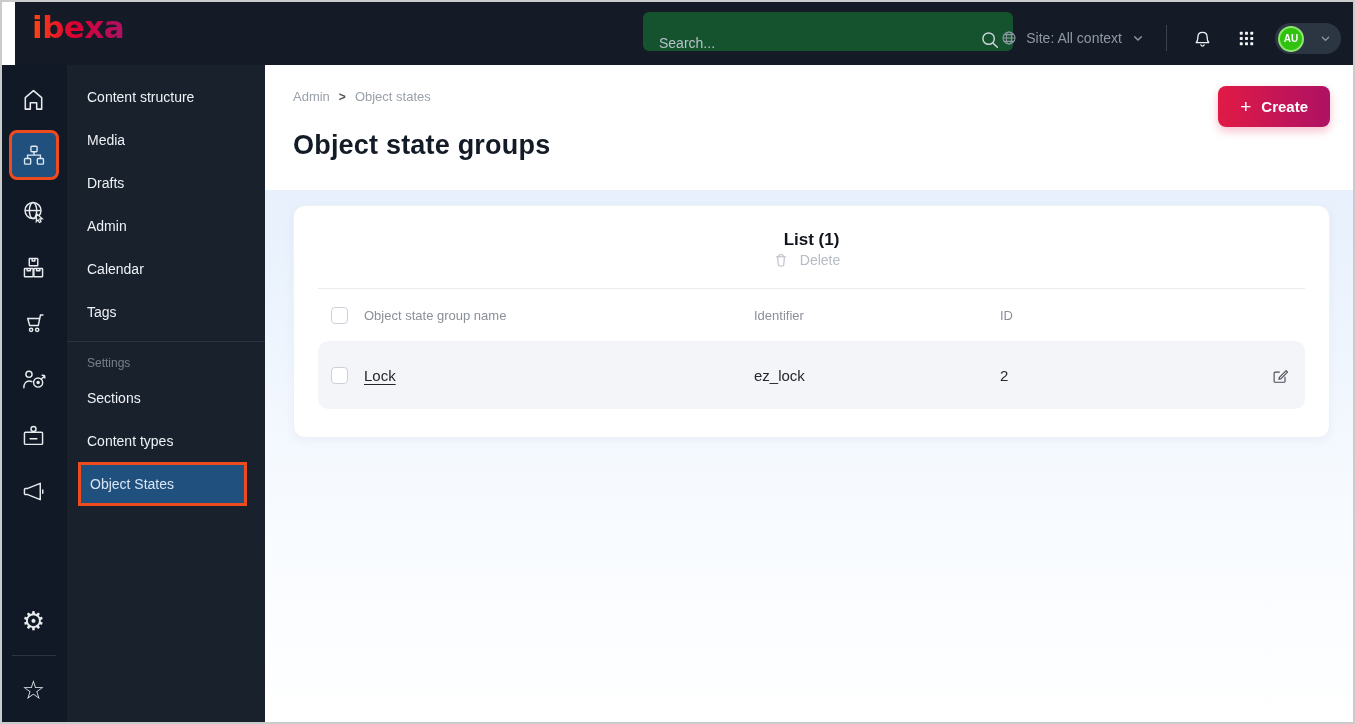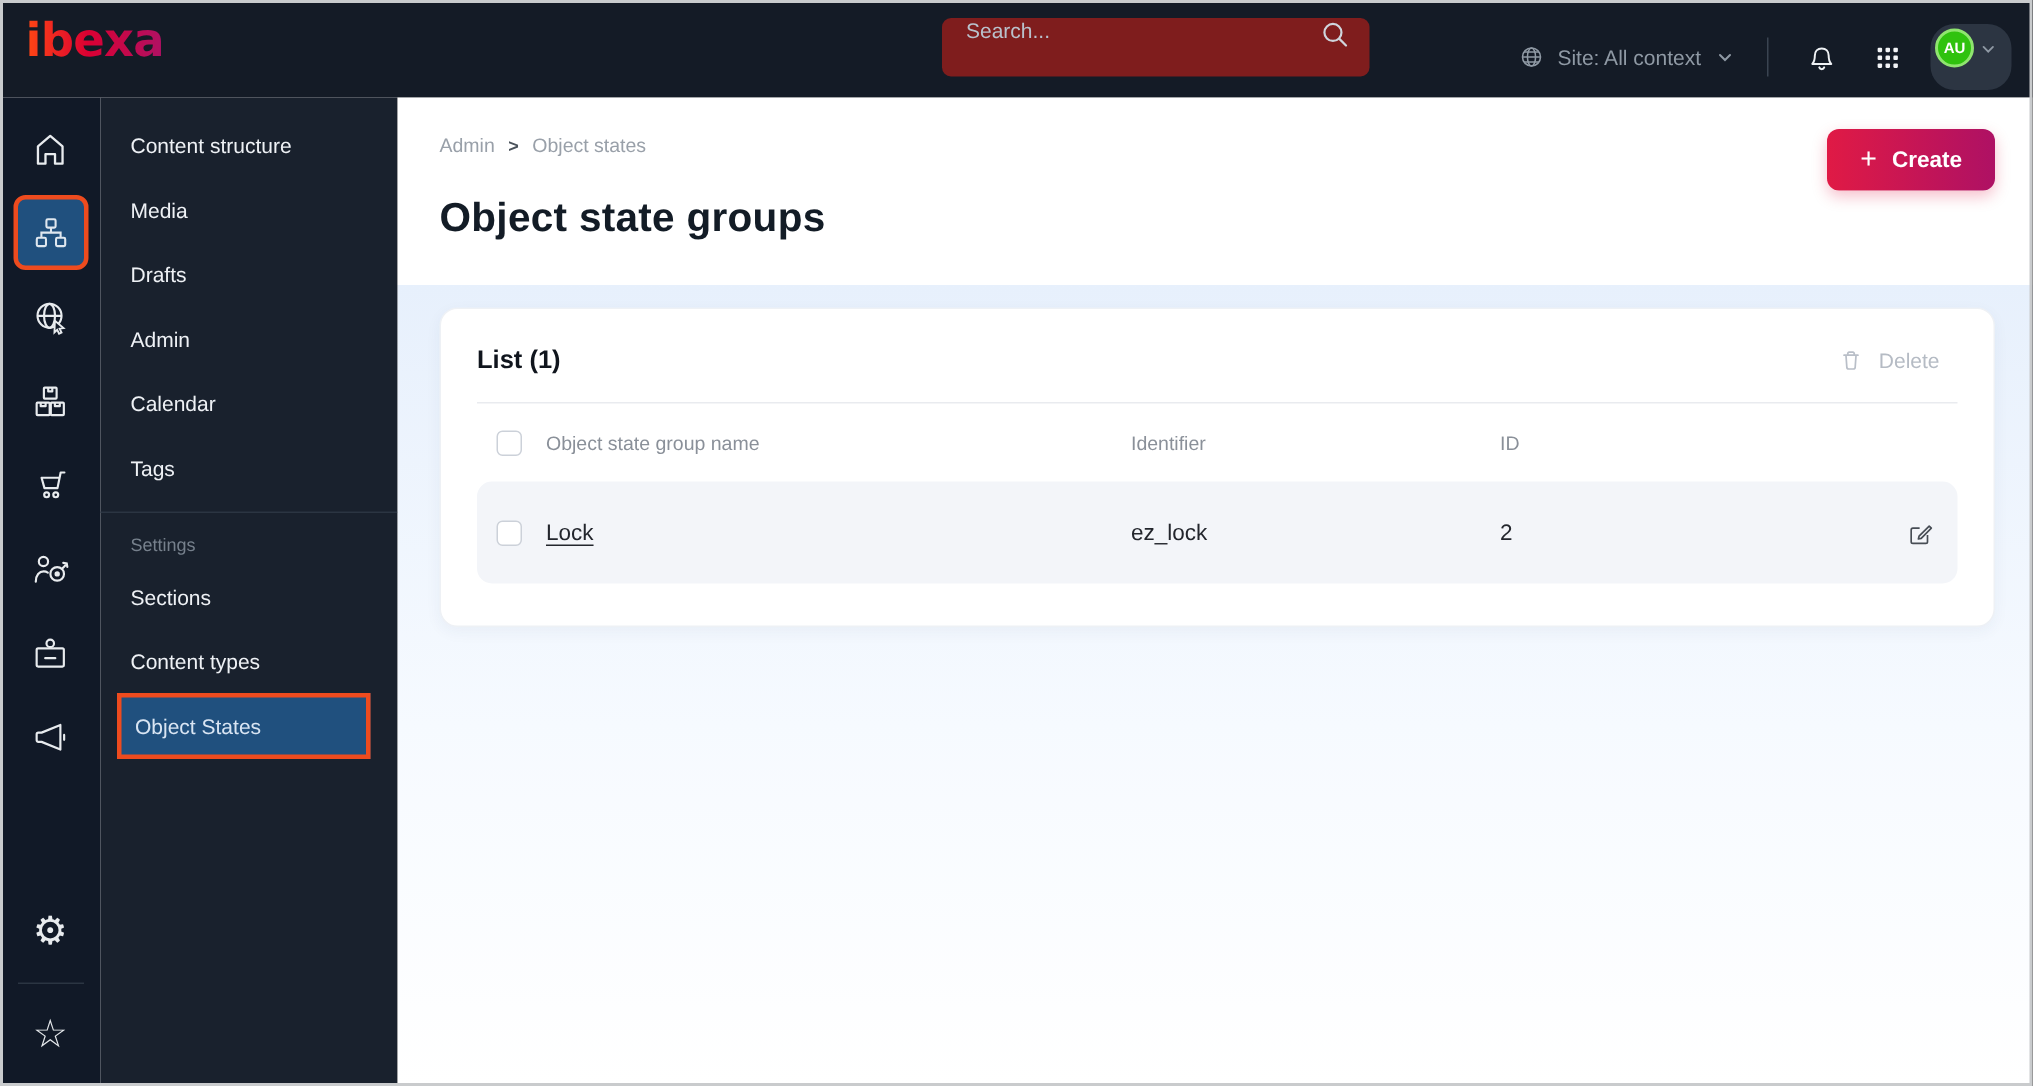--- a/index.html
+++ b/index.html
@@ -1,33 +1,33 @@
 <!DOCTYPE html>
 <html><head>
 <meta charset="utf-8">
 <style>
   * { margin:0; padding:0; box-sizing:border-box; }
   html,body { width:1355px; height:724px; overflow:hidden; }
   body { font-family:"Liberation Sans","DejaVu Sans",sans-serif; background:#fff; position:relative; }
   .frame { position:absolute; inset:0; border:2px solid #c9cbcd; pointer-events:none; z-index:999; }
 
   
-  .topbar { height:65px; background:#141b26; display:flex; align-items:center; position:relative; }
+  .topbar { height:65px; background:#141b26; display:flex; align-items:center; position:relative;margin-left:15px; }
   .logo { position:absolute; left:17px; top:12px; font-family:"DejaVu Sans",sans-serif; font-size:31px; font-weight:800; letter-spacing:-.5px;
           background:linear-gradient(90deg,#ff4713 0%,#db0032 45%,#ae1164 100%);
           -webkit-background-clip:text; background-clip:text; color:transparent; line-height:1; }
-  .searchbox { position:absolute; left:628px; top:12px; width:285px; height:39px; background:#7f1d1d; border-radius:6px;
-               display:flex; align-items:flex-start; padding:0 12px 0 16px; }
+  .searchbox { position:absolute; left:628px; top:12px; width:370px; height:39px; background:#14532d; border-radius:6px;
+               display:flex; align-items:flex-end; padding:0 12px 0 16px; }
   .searchbox input { flex:1; background:transparent; border:none; outline:none; color:#e5e9ee; font-size:14px; font-family:inherit; }
   .searchbox input::placeholder { color:#b9c1cb; }
   .top-right { position:absolute; right:14px; top:0; height:76px; display:flex; align-items:center; gap:14px; }
   .site-ctx { display:flex; align-items:center; gap:8px; color:#8f99a4; font-size:14px; cursor:pointer; }
   .vdiv { width:1px; height:26px; background:#3a4451; margin:0 6px; }
   .iconbtn { display:flex; align-items:center; justify-content:center; width:30px; height:30px; cursor:pointer; }
-  .avatar-pill { display:flex; align-items:center; gap:2px; background:#2c3542; border-radius:16px; padding:3px 8px 15px 3px; cursor:pointer; }
+  .avatar-pill { display:flex; align-items:center; gap:14px; background:#2c3542; border-radius:16px; padding:3px 8px 2px 3px; cursor:pointer; }
   .avatar { width:26px; height:26px; border-radius:50%; background:#2fc20e; border:2px solid #8fe56f; color:#fff;
             font-size:10px; font-weight:700; display:flex; align-items:center; justify-content:center; }
 
   
   .shell { display:flex; height:659px; }
 
   
   .rail { width:67px; background:#111927; display:flex; flex-direction:column; align-items:center; padding-top:6px; flex-shrink:0; }
   .rail-item { width:50px; height:56px; display:flex; align-items:center; justify-content:center; color:#e8ebee; cursor:pointer; }
   .rail-tile-active { width:50px; height:50px; background:#20507e; border:3px solid #ee4b1e; border-radius:8px;
@@ -53,21 +53,21 @@
   .create-btn { position:absolute; right:25px; top:21px; height:41px; padding:0 22px; border:none; border-radius:8px;
                 background:linear-gradient(90deg,#e01a45 0%,#ae1164 100%); color:#fff; font-size:15px; font-weight:600;
                 font-family:inherit; display:flex; align-items:center; gap:10px; cursor:pointer;
                 box-shadow:0 4px 10px rgba(219,0,50,.25); }
   .create-plus { font-size:19px; font-weight:300; line-height:1; }
 
   .main-body { flex:1; background:linear-gradient(180deg,#e7f0fc 0%,#f6faff 55%,#ffffff 100%); padding:15px 25px 0 28px; }
 
   
   .card { background:#fff; border-radius:12px; border:1px solid #eef1f5; box-shadow:0 3px 10px rgba(40,60,90,.05); padding:22px 24px 28px; }
-  .card-head { display:flex; align-items:center; justify-content:space-between; padding:2px 0 18px; border-bottom:1px solid #e9ebef; }
+  .card-head { display:flex; align-items:center; justify-content:space-between; padding:2px 0 18px; border-bottom:1px solid #e9ebef;flex-direction:column; }
   .card-title { font-size:17px; font-weight:700; color:#10151d; }
   .delete-btn { display:flex; align-items:center; gap:9px; color:#b5bbc4; font-size:14px; background:none; border:none;
                 font-family:inherit; cursor:default; padding-right:12px; }
 
   .tgrid { display:grid; grid-template-columns:46px 390px 246px 1fr 50px; align-items:center; }
   .thead { height:52px; color:#8a9099; font-size:13px; }
   .trow { background:#f3f5f9; border-radius:10px; height:68px; font-size:15px; color:#23262d; }
   .cbx { width:17px; height:17px; border:1px solid #ccd1d9; border-radius:4px; background:#fff; margin-left:13px; cursor:pointer; }
   .row-link { color:#23262d; text-decoration:underline; text-underline-offset:3px; cursor:pointer; font-weight:500; }
   .edit-btn { color:#474d55; display:flex; align-items:center; justify-content:center; cursor:pointer; }

